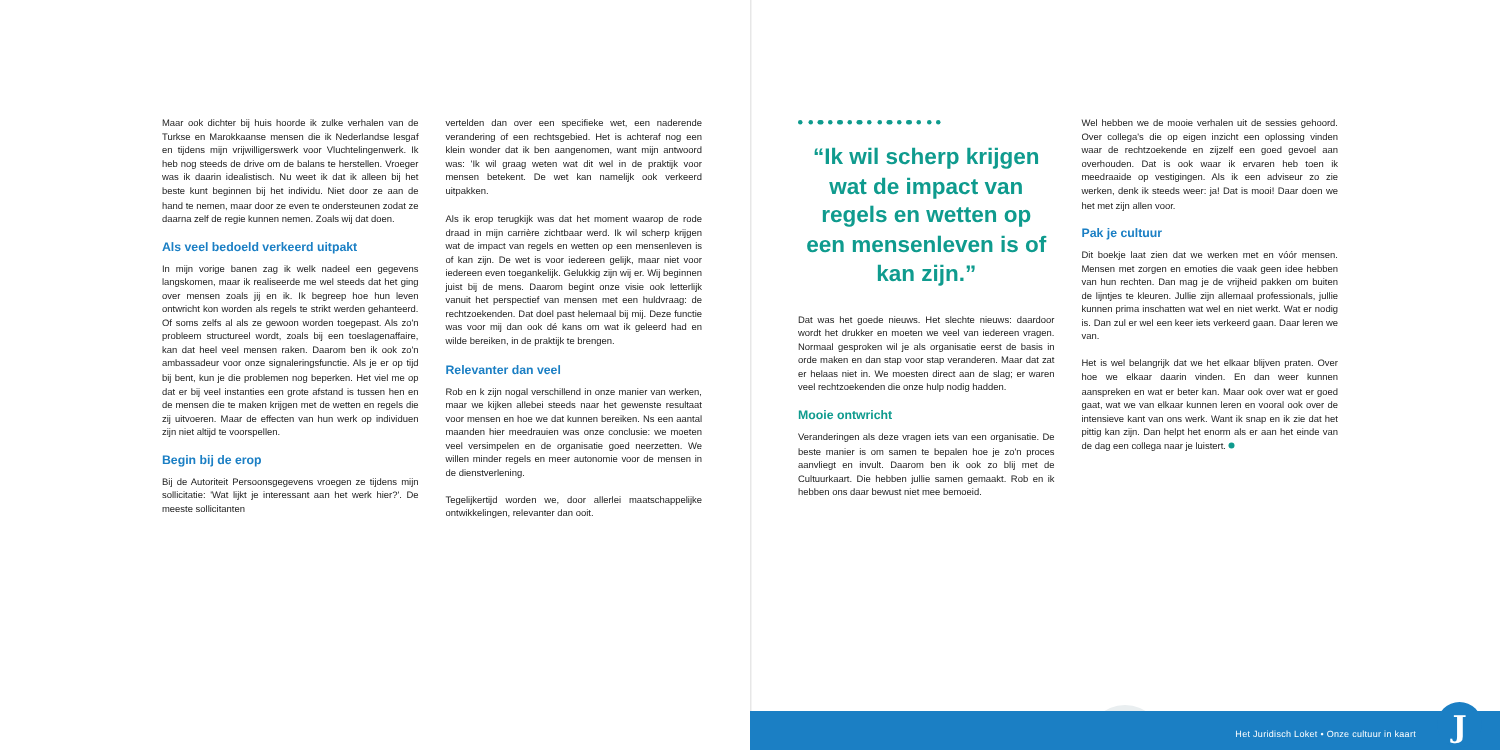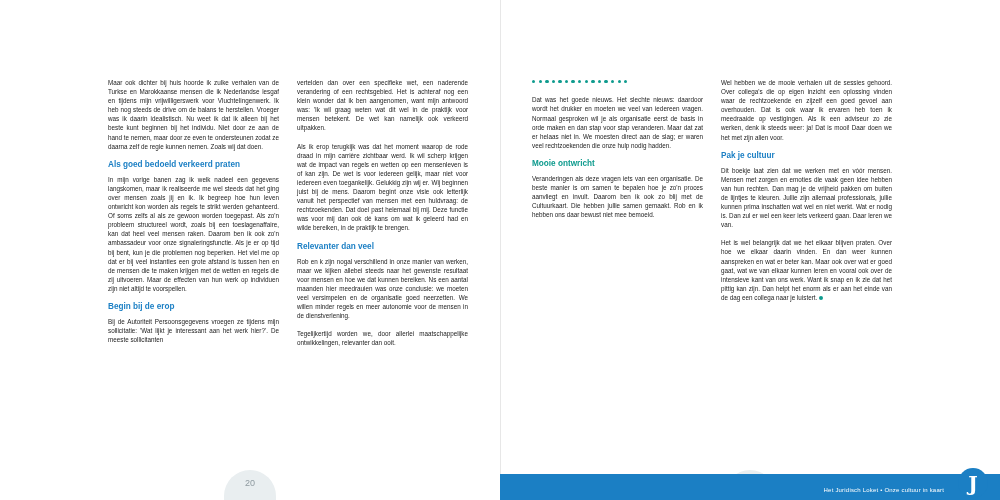--- a/index.html
+++ b/index.html
@@ -161,39 +161,36 @@
 </head>
 <body>
 
 <div class="spread">
 
   <div class="page page-left">
     <div class="cols">
 
       <div class="col">
         <p>Maar ook dichter bij huis hoorde ik zulke verhalen van de Turkse en Marokkaanse mensen die ik Nederlandse lesgaf en tijdens mijn vrijwilligerswerk voor Vluchtelingenwerk. Ik heb nog steeds de drive om de balans te herstellen. Vroeger was ik daarin idealistisch. Nu weet ik dat ik alleen bij het beste kunt beginnen bij het individu. Niet door ze aan de hand te nemen, maar door ze even te ondersteunen zodat ze daarna zelf de regie kunnen nemen. Zoals wij dat doen.</p>
-        <h3>Als goed bedoeld verkeerd praten</h3>
+        <h3>Als veel bedoeld verkeerd uitpakt</h3>
         <p>In mijn vorige banen zag ik welk nadeel een gegevens langskomen, maar ik realiseerde me wel steeds dat het ging over mensen zoals jij en ik. Ik begreep hoe hun leven ontwricht kon worden als regels te strikt werden gehanteerd. Of soms zelfs al als ze gewoon worden toegepast. Als zo'n probleem structureel wordt, zoals bij een toeslagenaffaire, kan dat heel veel mensen raken. Daarom ben ik ook zo'n ambassadeur voor onze signaleringsfunctie. Als je er op tijd bij bent, kun je die problemen nog beperken. Het viel me op dat er bij veel instanties een grote afstand is tussen hen en de mensen die te maken krijgen met de wetten en regels die zij uitvoeren. Maar de effecten van hun werk op individuen zijn niet altijd te voorspellen.</p>
         <h3>Begin bij de erop</h3>
         <p>Bij de Autoriteit Persoonsgegevens vroegen ze tijdens mijn sollicitatie: 'Wat lijkt je interessant aan het werk hier?'. De meeste sollicitanten</p>
       </div>
 
       <div class="col">
         <p>vertelden dan over een specifieke wet, een naderende verandering of een rechtsgebied. Het is achteraf nog een klein wonder dat ik ben aangenomen, want mijn antwoord was: 'Ik wil graag weten wat dit wel in de praktijk voor mensen betekent. De wet kan namelijk ook verkeerd uitpakken.</p>
         <p>Als ik erop terugkijk was dat het moment waarop de rode draad in mijn carrière zichtbaar werd. Ik wil scherp krijgen wat de impact van regels en wetten op een mensenleven is of kan zijn. De wet is voor iedereen gelijk, maar niet voor iedereen even toegankelijk. Gelukkig zijn wij er. Wij beginnen juist bij de mens. Daarom begint onze visie ook letterlijk vanuit het perspectief van mensen met een huldvraag: de rechtzoekenden. Dat doel past helemaal bij mij. Deze functie was voor mij dan ook dé kans om wat ik geleerd had en wilde bereiken, in de praktijk te brengen.</p>
         <h3>Relevanter dan veel</h3>
         <p>Rob en k zijn nogal verschillend in onze manier van werken, maar we kijken allebei steeds naar het gewenste resultaat voor mensen en hoe we dat kunnen bereiken. Ns een aantal maanden hier meedrauien was onze conclusie: we moeten veel versimpelen en de organisatie goed neerzetten. We willen minder regels en meer autonomie voor de mensen in de dienstverlening.</p>
         <p>Tegelijkertijd worden we, door allerlei maatschappelijke ontwikkelingen, relevanter dan ooit.</p>
       </div>
 
     </div>
 
-    <div class="footer-left">
-      <div class="page-num-badge badge-left">20</div>
-    </div>
   </div>
 
   <div class="page page-right">
     <div class="gutter-line"></div>
 
     <div class="cols">
 
       <div class="col">
         <div class="pull-wrap">
           <div class="dots">
@@ -206,20 +203,21 @@
             <span class="dot"></span>
             <span class="dot"></span>
             <span class="dot"></span>
             <span class="dot"></span>
             <span class="dot"></span>
             <span class="dot"></span>
             <span class="dot"></span>
             <span class="dot"></span>
             <span class="dot"></span>
           </div>
+          <div class="pullquote">“Ik wil scherp krijgen wat de impact van regels en wetten op een mensenleven is of kan zijn.”</div>
         </div>
         <p>Dat was het goede nieuws. Het slechte nieuws: daardoor wordt het drukker en moeten we veel van iedereen vragen. Normaal gesproken wil je als organisatie eerst de basis in orde maken en dan stap voor stap veranderen. Maar dat zat er helaas niet in. We moesten direct aan de slag; er waren veel rechtzoekenden die onze hulp nodig hadden.</p>
         <h3 class="teal">Mooie ontwricht</h3>
         <p>Veranderingen als deze vragen iets van een organisatie. De beste manier is om samen te bepalen hoe je zo'n proces aanvliegt en invult. Daarom ben ik ook zo blij met de Cultuurkaart. Die hebben jullie samen gemaakt. Rob en ik hebben ons daar bewust niet mee bemoeid.</p>
       </div>
 
       <div class="col">
         <p>Wel hebben we de mooie verhalen uit de sessies gehoord. Over collega's die op eigen inzicht een oplossing vinden waar de rechtzoekende en zijzelf een goed gevoel aan overhouden. Dat is ook waar ik ervaren heb toen ik meedraaide op vestigingen. Als ik een adviseur zo zie werken, denk ik steeds weer: ja! Dat is mooi! Daar doen we het met zijn allen voor.</p>
         <h3>Pak je cultuur</h3>
         <p>Dit boekje laat zien dat we werken met en vóór mensen. Mensen met zorgen en emoties die vaak geen idee hebben van hun rechten. Dan mag je de vrijheid pakken om buiten de lijntjes te kleuren. Jullie zijn allemaal professionals, jullie kunnen prima inschatten wat wel en niet werkt. Wat er nodig is. Dan zul er wel een keer iets verkeerd gaan. Daar leren we van.</p>

